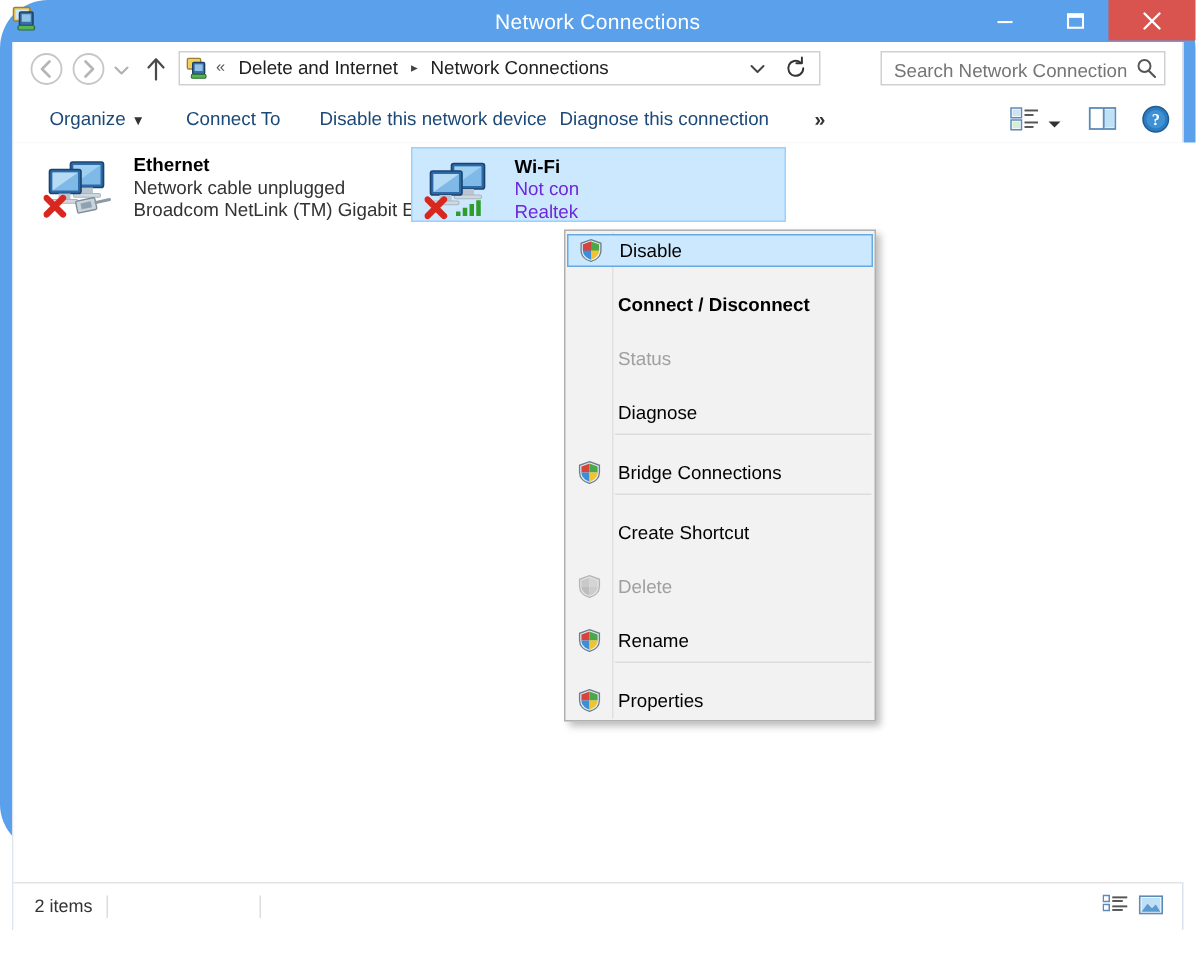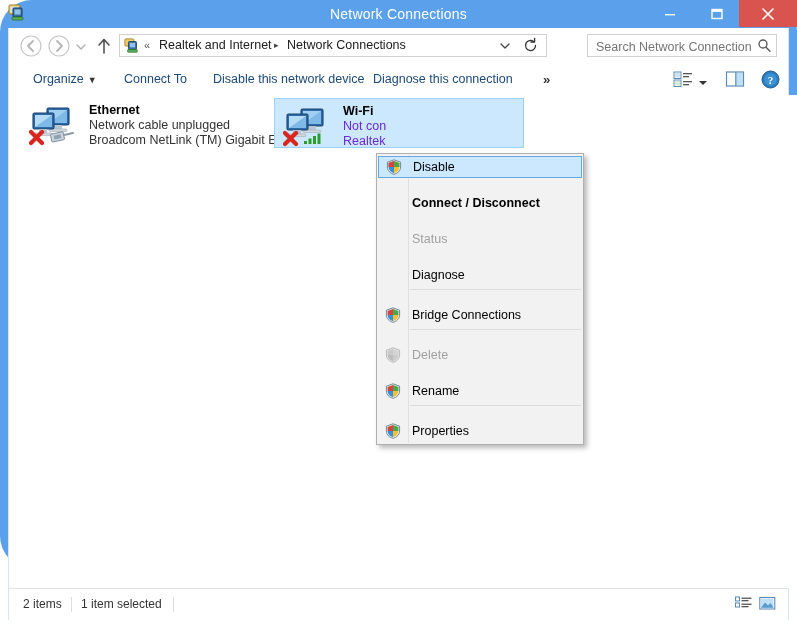--- a/index.html
+++ b/index.html
@@ -434,21 +434,21 @@
       <div id="breadcrumb">
         <span id="bc-icon">
           <svg width="16" height="16" viewBox="0 0 18 18">
             <rect x="1" y="1" width="10" height="8" rx="1" fill="#f0cf63" stroke="#9d8030" stroke-width="1"></rect>
             <rect x="5" y="4" width="9" height="9" rx="1" fill="#3a6ea5" stroke="#1d3f63" stroke-width="1"></rect>
             <rect x="6.5" y="5.5" width="6" height="5" fill="#8fc3ea"></rect>
             <rect x="4" y="13" width="11" height="3" rx="1" fill="#56b356" stroke="#2e6b2e" stroke-width="0.8"></rect>
           </svg>
         </span>
         <span class="bc-seg" id="bc-chev">«</span>
-        <span class="bc-seg" id="bc-seg1">Realtek and Internet</span>
+        <span class="bc-seg" id="bc-seg1">Delete and Internet</span>
         <span class="bc-seg" id="bc-arrow1">▸</span>
         <span class="bc-seg" id="bc-seg2">Network Connections</span>
         <span id="bc-dropdown">
           <svg width="22" height="21" viewBox="0 0 22 21">
               <path d="M7 9 L11 13 L15 9" fill="none" stroke="#444" stroke-width="1.3" stroke-linecap="round" stroke-linejoin="round"></path>
             </svg>
         </span>
         <span id="bc-refresh">
           <svg width="26" height="21" viewBox="0 0 26 21">
             <path d="M17.5 10.5 A5 5 0 1 1 15.6 6.6" fill="none" stroke="#333" stroke-width="1.3" stroke-linecap="round"></path>
@@ -609,20 +609,23 @@
               <path d="M8 2 L13.4 4 L13.4 8 L8 8 Z" fill="#4aa84a"></path>
               <path d="M2.6 8 L8 8 L8 14.1 C5.2 13.3 2.6 11.1 2.6 8 Z" fill="#3b8fd6"></path>
               <path d="M8 8 L13.4 8 C13.4 11.1 10.8 13.3 8 14.1 Z" fill="#f2c330"></path>
             </svg>
           </span>
           <span>Bridge Connections</span>
         </div>
 
         <div class="ctx-sep"></div>
 
+        <div class="ctx-item">
+          <span>Create Shortcut</span>
+        </div>
 
         <div class="ctx-item disabled">
           <span class="ctx-shield">
             <svg width="16" height="16" viewBox="0 0 16 16">
               <path d="M8 0.8 L14.6 3.2 L14.6 8 C14.6 11.8 11.6 14.4 8 15.3 C4.4 14.4 1.4 11.8 1.4 8 L1.4 3.2 Z" fill="#e6e6e6" stroke="#b4b4b4" stroke-width="0.9"></path>
               <path d="M8 2 L2.6 4 L2.6 8 L8 8 Z" fill="#c9c9c9"></path>
               <path d="M8 2 L13.4 4 L13.4 8 L8 8 Z" fill="#d4d4d4"></path>
               <path d="M2.6 8 L8 8 L8 14.1 C5.2 13.3 2.6 11.1 2.6 8 Z" fill="#bdbdbd"></path>
               <path d="M8 8 L13.4 8 C13.4 11.1 10.8 13.3 8 14.1 Z" fill="#cccccc"></path>
             </svg>
@@ -656,21 +659,20 @@
             </svg>
           </span>
           <span>Properties</span>
         </div>
       </div>
     </div>
 
     <div id="statusbar">
       <span class="st-text" id="st-items">2 items</span>
       <span id="st-divider1"></span>
-      <span class="st-text" id="st-sel">1 item selected</span>
       <span id="st-divider2"></span>
       <span id="st-view-list">
         <svg width="17" height="16" viewBox="0 0 17 16">
           <rect x="0.5" y="1" width="4" height="4" fill="#ffffff" stroke="#5b8cb8" stroke-width="1"></rect>
           <rect x="0.5" y="7" width="4" height="4" fill="#ffffff" stroke="#5b8cb8" stroke-width="1"></rect>
           <rect x="6.5" y="1.6" width="10" height="1.3" fill="#555"></rect>
           <rect x="6.5" y="4" width="7" height="1.3" fill="#555"></rect>
           <rect x="6.5" y="7.6" width="10" height="1.3" fill="#555"></rect>
           <rect x="6.5" y="10" width="7" height="1.3" fill="#555"></rect>
         </svg>

